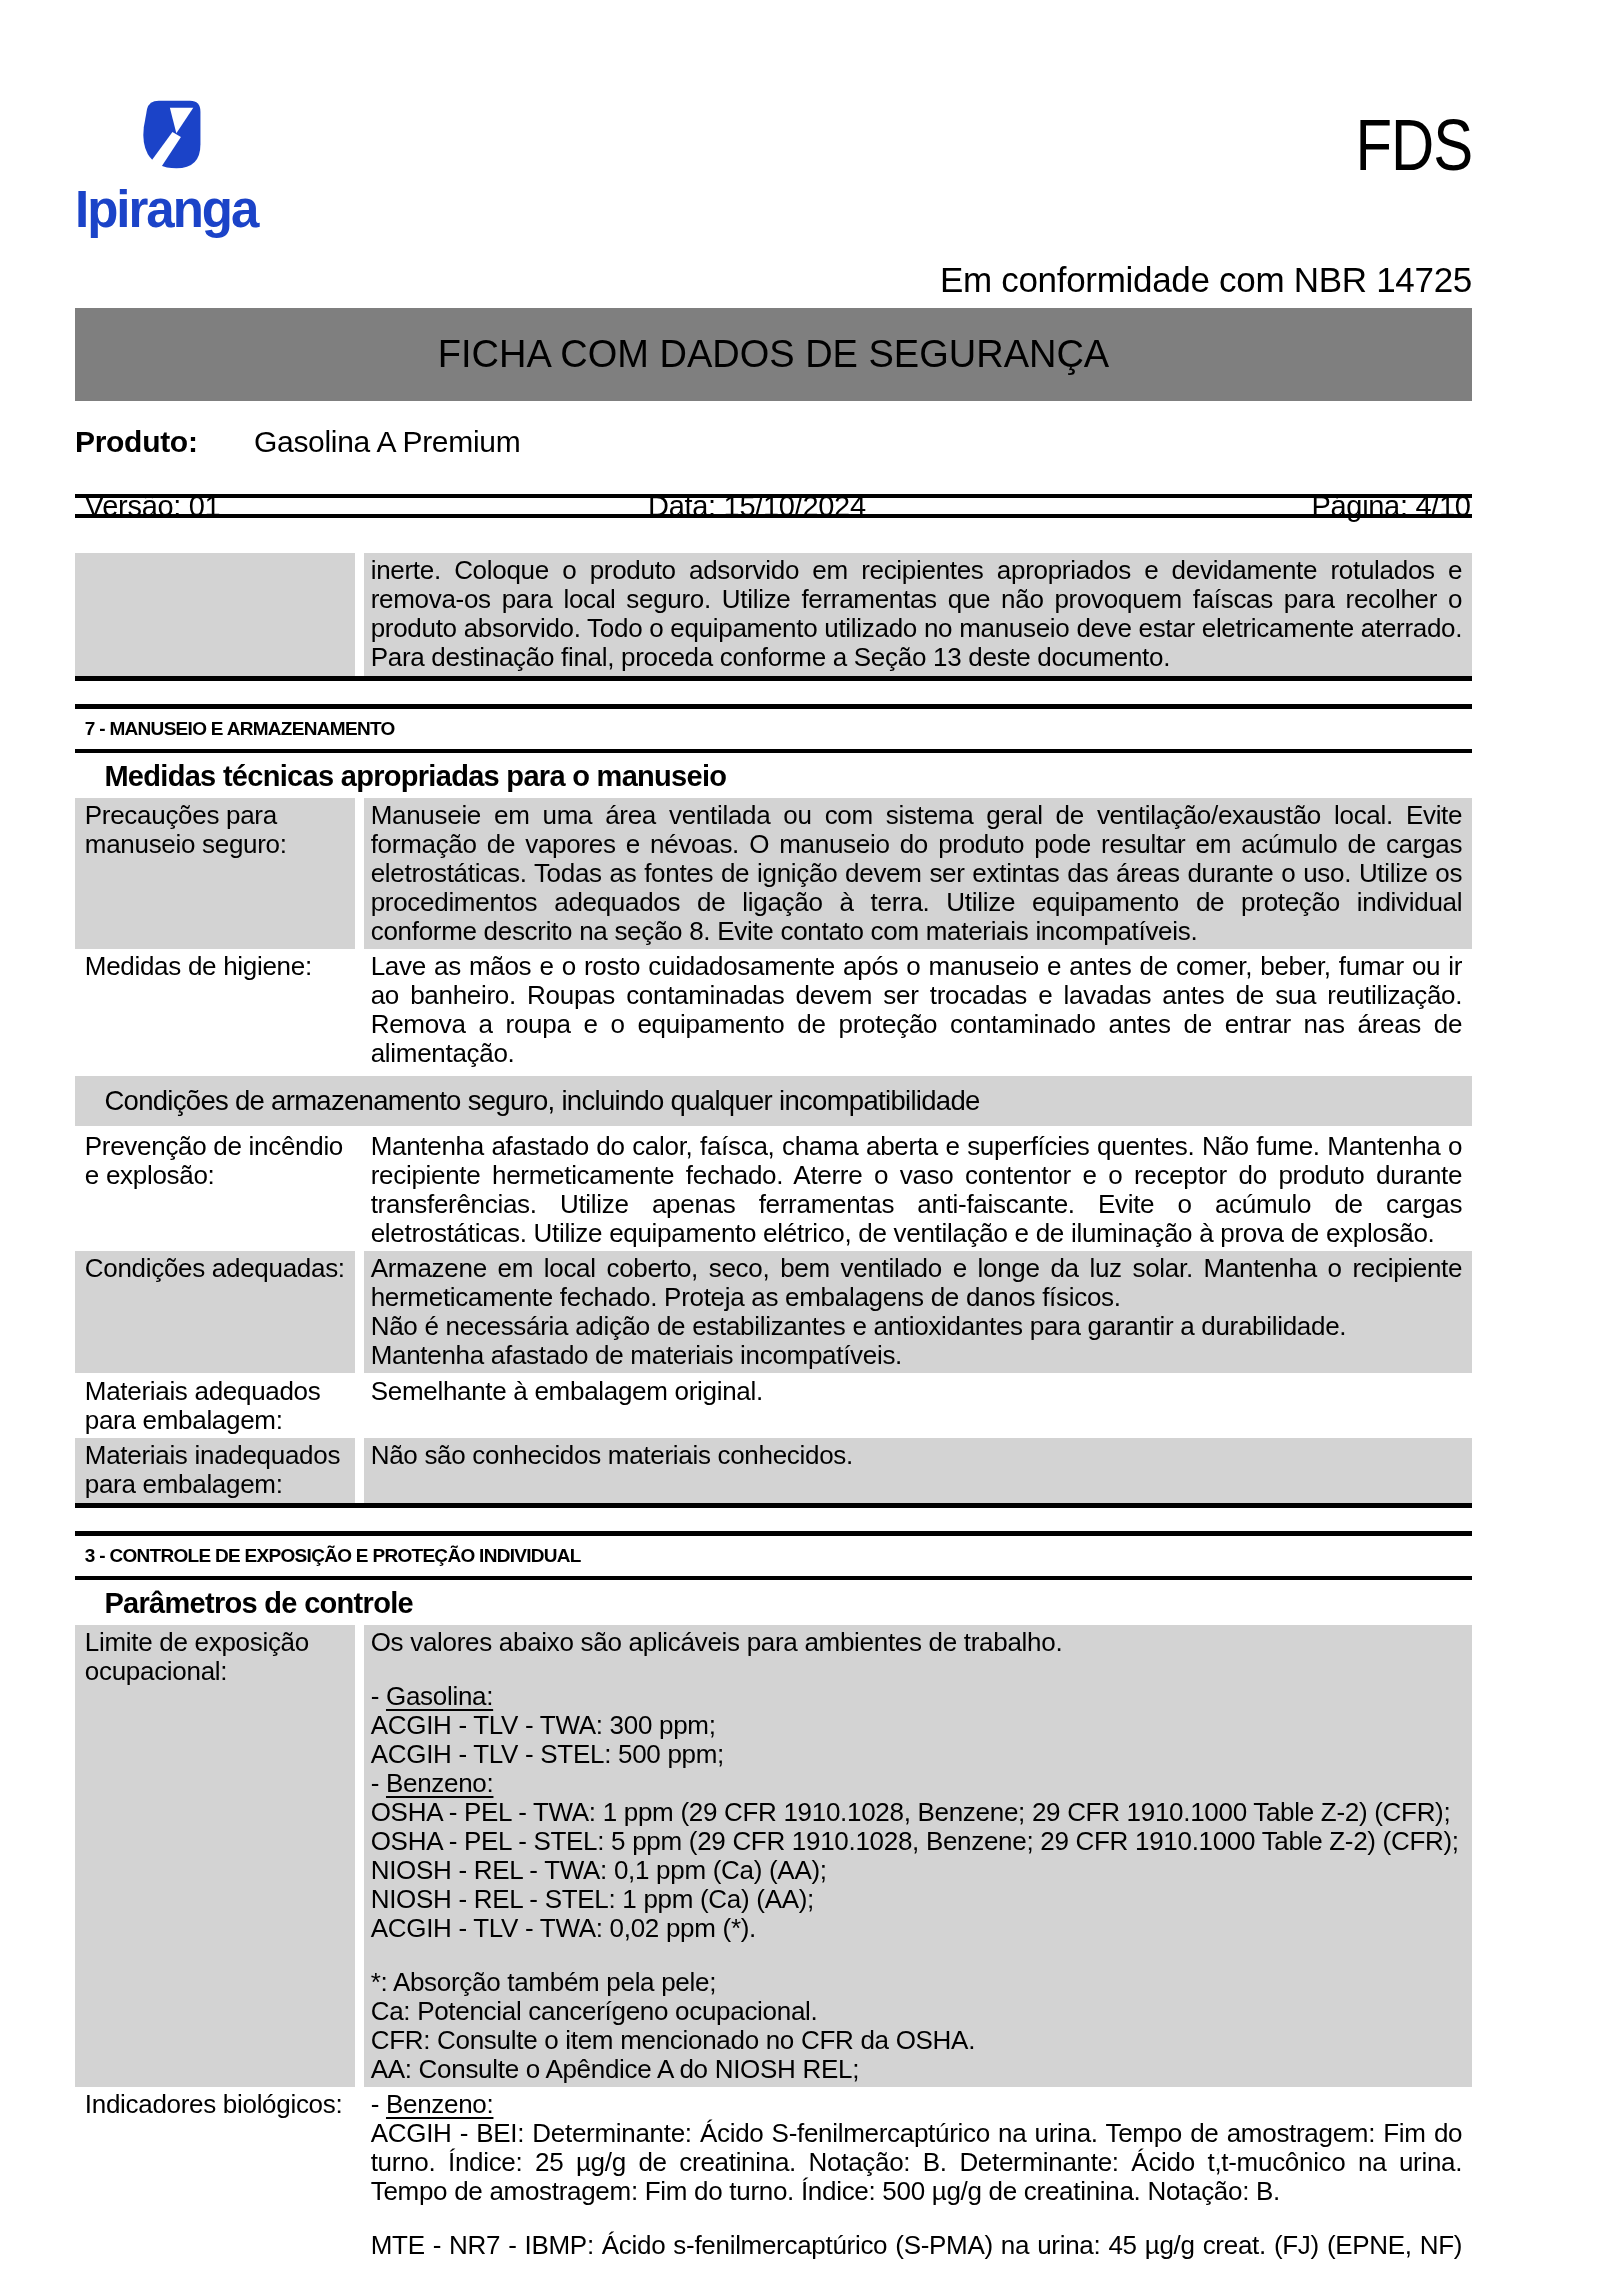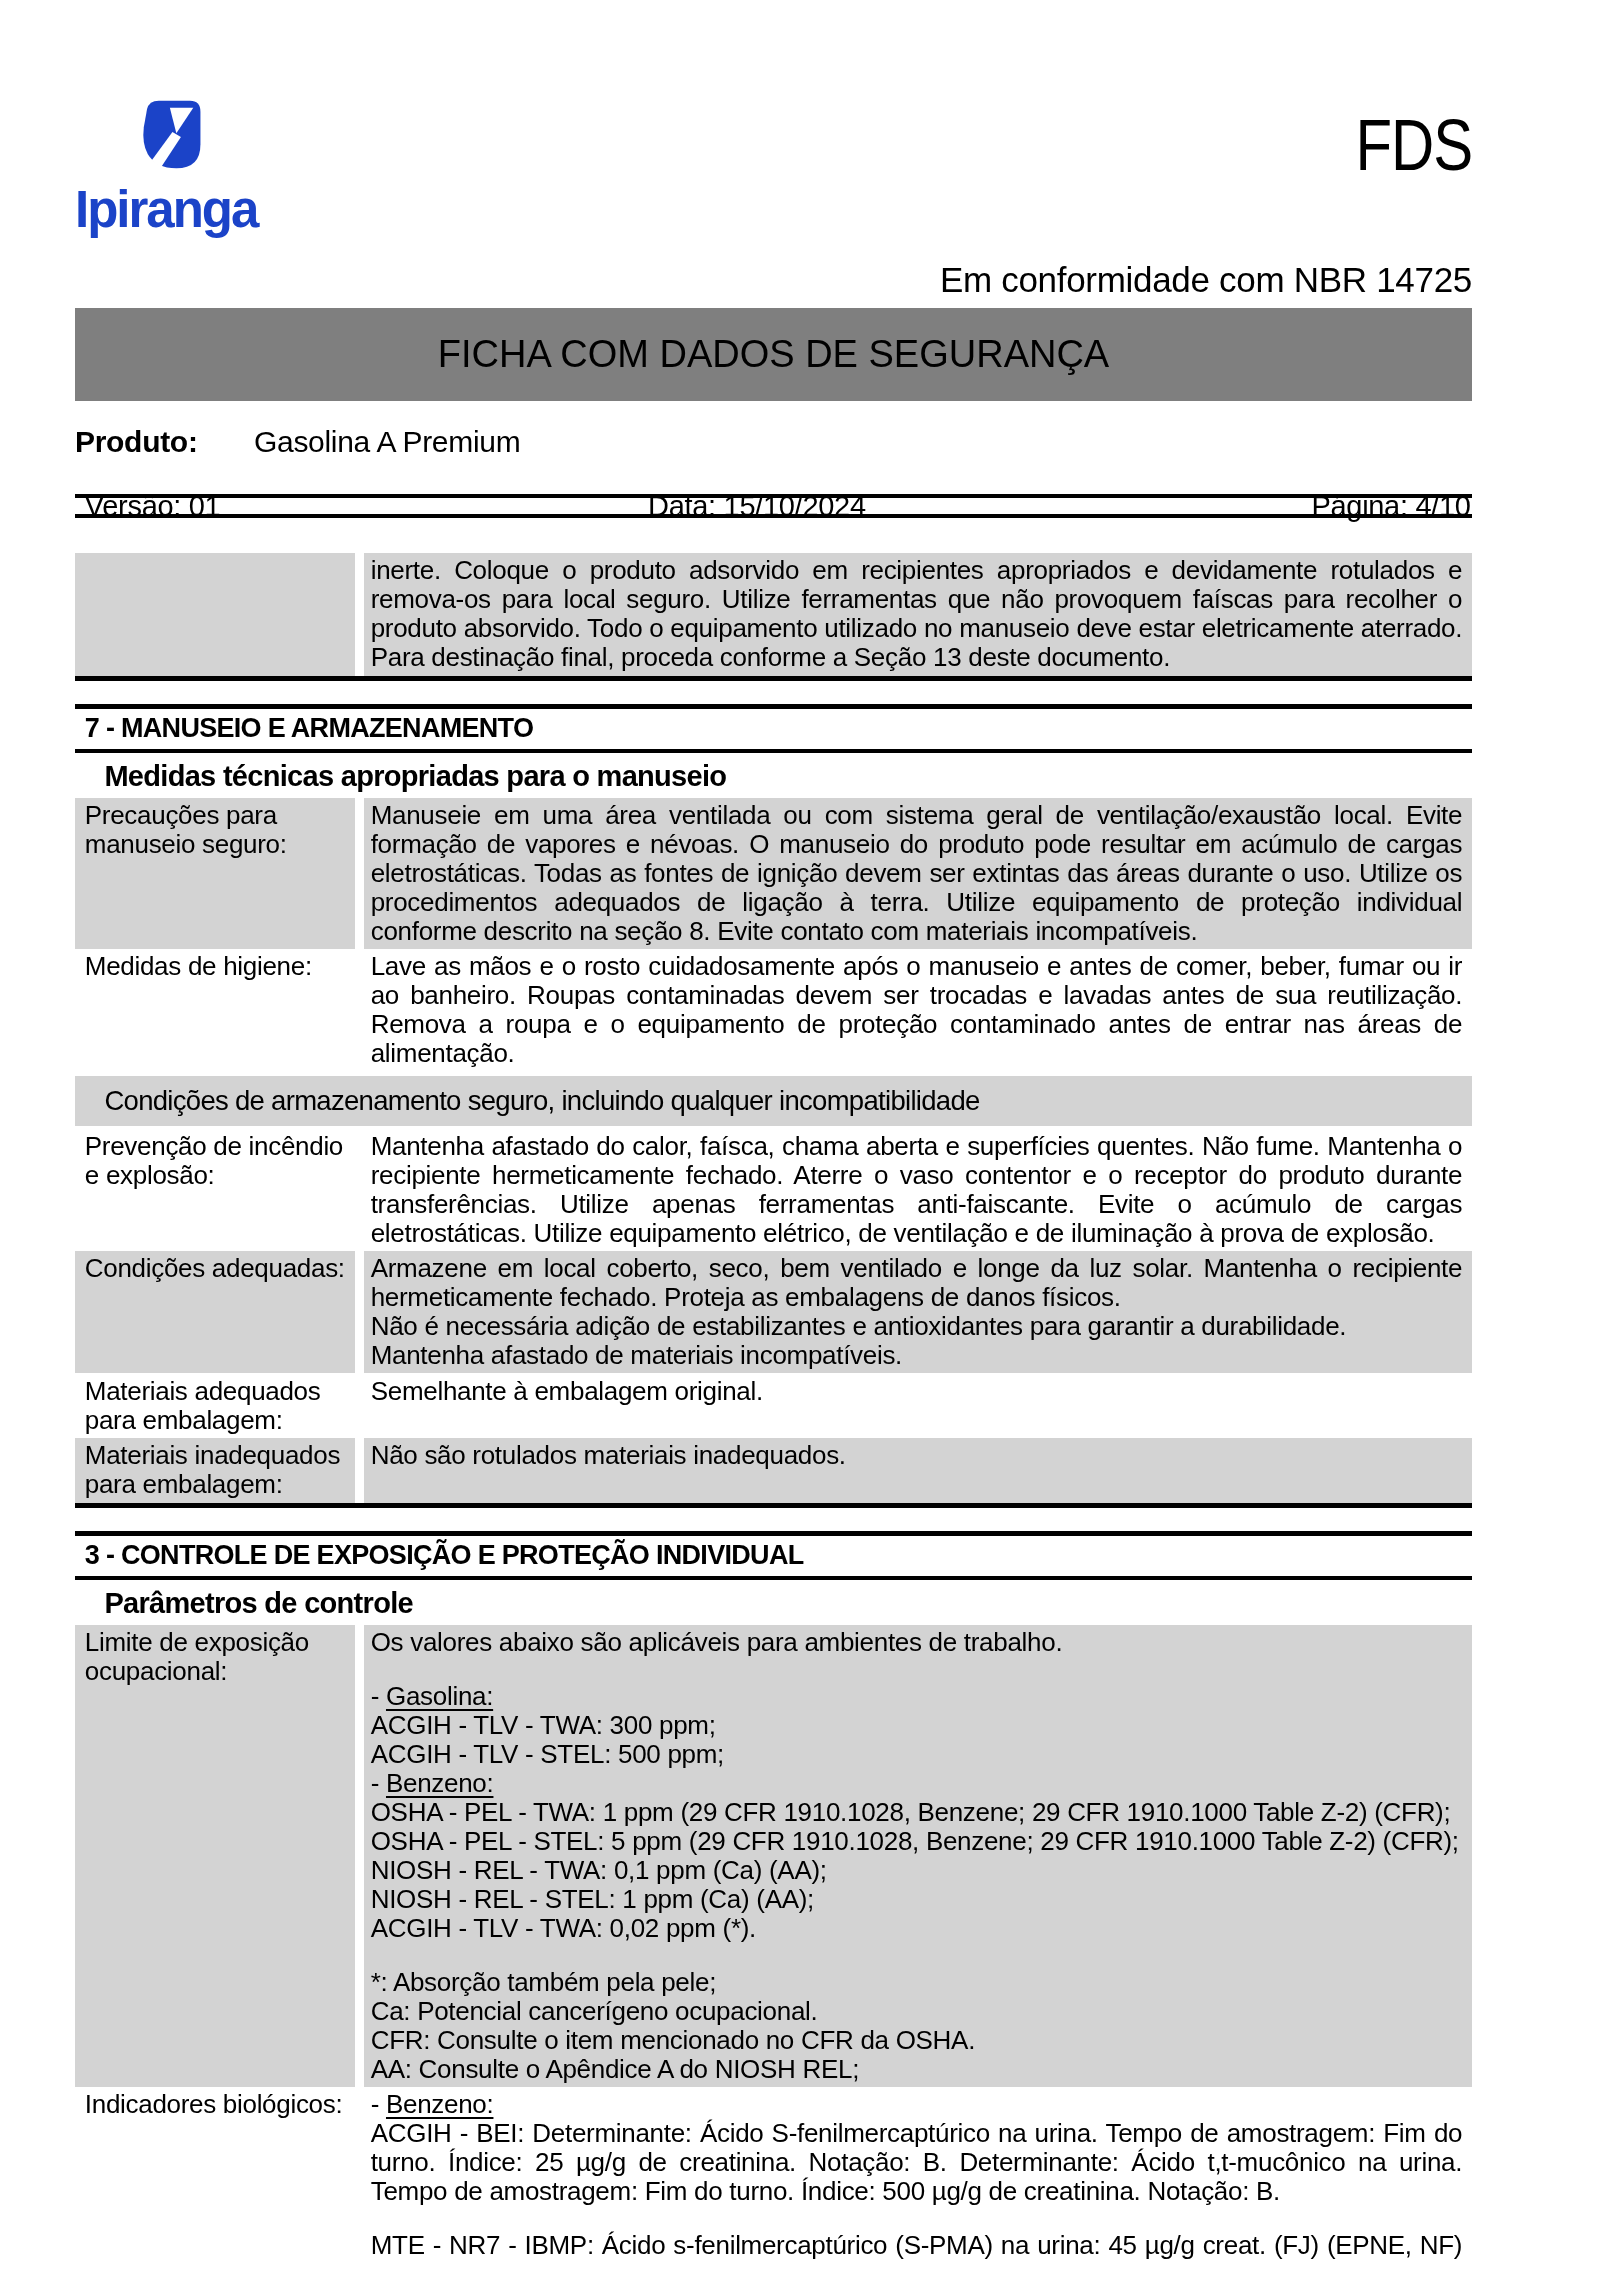--- a/index.html
+++ b/index.html
@@ -63,21 +63,21 @@
   .g{background:var(--row-gray);}
   .w{background:#fff;}
   .p{text-align:justify;}
   .line{text-align:left;}
   .stretch{text-align:justify;text-align-last:justify;}
   .blank{height:25px;}
   .u-part{text-decoration:underline;text-decoration-thickness:2px;text-underline-offset:3.9px;}
   .secline{height:5.2px;background:#000;}
   .sechead{
     margin-top:23.6px;border-top:5.2px solid #000;border-bottom:4.6px solid #000;
-    padding:4.6px 0 5.9px 9.8px;font-weight:bold;font-size:27px;letter-spacing:-0.7px;
+    padding:4.6px 0 5.9px 9.8px;font-weight:bold;font-size:19px;letter-spacing:-0.7px;
   }
   .subhead{font-weight:bold;font-size:29px;padding:9.2px 0 6.5px 29.4px;letter-spacing:-0.7px;}
   .banner{
     background:var(--row-gray);font-weight:normal;font-size:27.5px;
     padding:10.5px 0 10.5px 29.4px;margin:3.9px 0 2.6px 0;letter-spacing:-0.7px;
   }
 </style>
 </head>
 <body>
 
@@ -164,21 +164,21 @@
           <div class="tlabel w">Materiais adequados para embalagem:</div>
           <div class="tgap"></div>
           <div class="tvalue w">
             <div class="line">Semelhante à embalagem original.</div>
           </div>
         </div>
         <div class="trow">
           <div class="tlabel g">Materiais inadequados para embalagem:</div>
           <div class="tgap"></div>
           <div class="tvalue g">
-            <div class="line">Não são rotulados materiais inadequados.</div>
+            <div class="line">Não são conhecidos materiais conhecidos.</div>
           </div>
         </div>
       </div>
     <div class="secline"></div>
 
     <div class="sechead">3 - CONTROLE DE EXPOSIÇÃO E PROTEÇÃO INDIVIDUAL</div>
     <div class="subhead">Parâmetros de controle</div>
     <div>
         <div class="trow">
           <div class="tlabel g">Limite de exposição ocupacional:</div>

